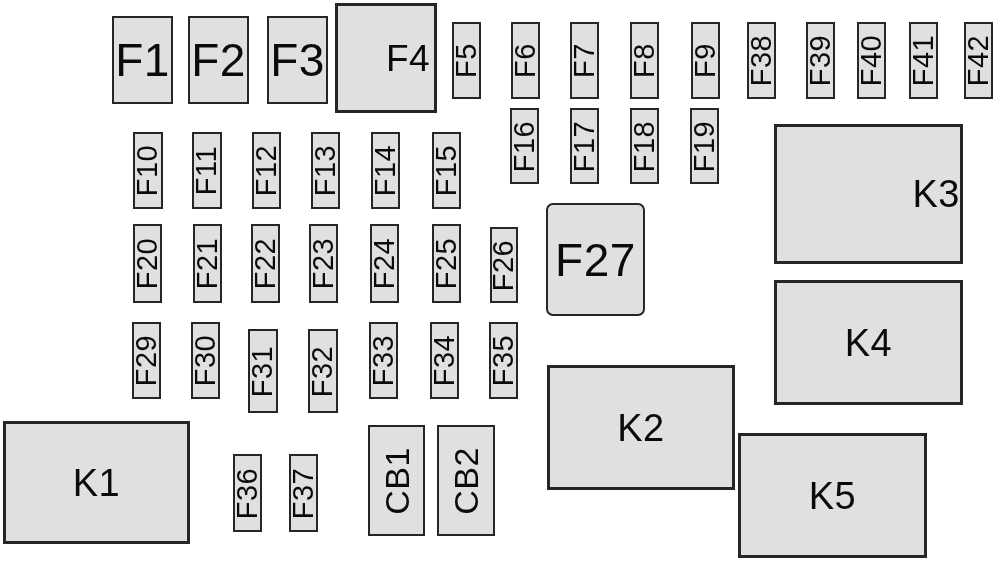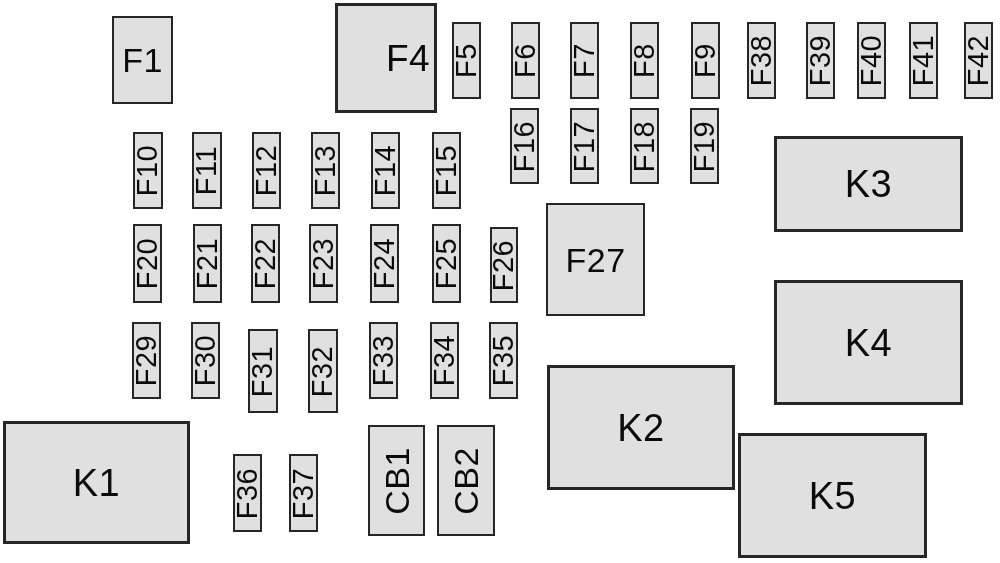--- a/index.html
+++ b/index.html
@@ -31,31 +31,37 @@
   .label {
     line-height: 1;
     letter-spacing: 0.5px;
     user-select: none;
   }
   .orient-v .label {
     transform: rotate(-90deg);
     white-space: nowrap;
   }
   .kind-fuse-sm { font-size: 29px; }
-  .kind-fuse-lg { font-size: 34px; }
+  .kind-fuse-lg { font-size: 46px; }
   .kind-fuse-xl { font-size: 37px; }
   .kind-relay   { font-size: 38px; }
   .kind-breaker { font-size: 34px; letter-spacing: 1px; }
 </style>
 </head>
 <body>
 
 <div id="diagram">
     <div class="box kind-fuse-lg orient-h" style="left: 112px; top: 16px; width: 61px; height: 88px;">
       <span class="label">F1</span>
+    </div>
+    <div class="box kind-fuse-lg orient-h" style="left: 188px; top: 16px; width: 61px; height: 88px;">
+      <span class="label">F2</span>
+    </div>
+    <div class="box kind-fuse-lg orient-h" style="left: 267px; top: 16px; width: 61px; height: 88px;">
+      <span class="label">F3</span>
     </div>
     <div class="box kind-fuse-xl orient-h" style="left: 335px; top: 3px; width: 102px; height: 110px; padding-left: 44px;">
       <span class="label">F4</span>
     </div>
     <div class="box kind-fuse-sm orient-v" style="left: 452px; top: 22px; width: 29px; height: 77px;">
       <span class="label">F5</span>
     </div>
     <div class="box kind-fuse-sm orient-v" style="left: 511px; top: 22px; width: 29px; height: 77px;">
       <span class="label">F6</span>
     </div>
@@ -127,21 +133,21 @@
     </div>
     <div class="box kind-fuse-sm orient-v" style="left: 370px; top: 224px; width: 29px; height: 79px;">
       <span class="label">F24</span>
     </div>
     <div class="box kind-fuse-sm orient-v" style="left: 432px; top: 224px; width: 29px; height: 79px;">
       <span class="label">F25</span>
     </div>
     <div class="box kind-fuse-sm orient-v" style="left: 490px; top: 227px; width: 28px; height: 76px;">
       <span class="label">F26</span>
     </div>
-    <div class="box kind-fuse-lg orient-h" style="left: 546px; top: 203px; width: 99px; height: 113px;">
+    <div class="box kind-fuse-lg orient-h" style="left: 546px; top: 203px; width: 99px; height: 113px; border-radius: 7px;">
       <span class="label">F27</span>
     </div>
     <div class="box kind-fuse-sm orient-v" style="left: 132px; top: 322px; width: 29px; height: 77px;">
       <span class="label">F29</span>
     </div>
     <div class="box kind-fuse-sm orient-v" style="left: 191px; top: 322px; width: 29px; height: 77px;">
       <span class="label">F30</span>
     </div>
     <div class="box kind-fuse-sm orient-v" style="left: 248px; top: 329px; width: 30px; height: 84px;">
       <span class="label">F31</span>
@@ -157,21 +163,21 @@
     </div>
     <div class="box kind-fuse-sm orient-v" style="left: 489px; top: 322px; width: 29px; height: 77px;">
       <span class="label">F35</span>
     </div>
     <div class="box kind-relay orient-h" style="left: 3px; top: 421px; width: 187px; height: 123px;">
       <span class="label">K1</span>
     </div>
     <div class="box kind-relay orient-h" style="left: 547px; top: 365px; width: 188px; height: 125px;">
       <span class="label">K2</span>
     </div>
-    <div class="box kind-relay orient-h" style="left: 774px; top: 136px; width: 189px; height: 96px;">
+    <div class="box kind-relay orient-h" style="left: 774px; top: 124px; width: 189px; height: 140px; justify-content: flex-end;">
       <span class="label">K3</span>
     </div>
     <div class="box kind-relay orient-h" style="left: 774px; top: 280px; width: 189px; height: 125px;">
       <span class="label">K4</span>
     </div>
     <div class="box kind-relay orient-h" style="left: 738px; top: 433px; width: 189px; height: 125px;">
       <span class="label">K5</span>
     </div>
     <div class="box kind-fuse-sm orient-v" style="left: 233px; top: 454px; width: 29px; height: 78px;">
       <span class="label">F36</span>

